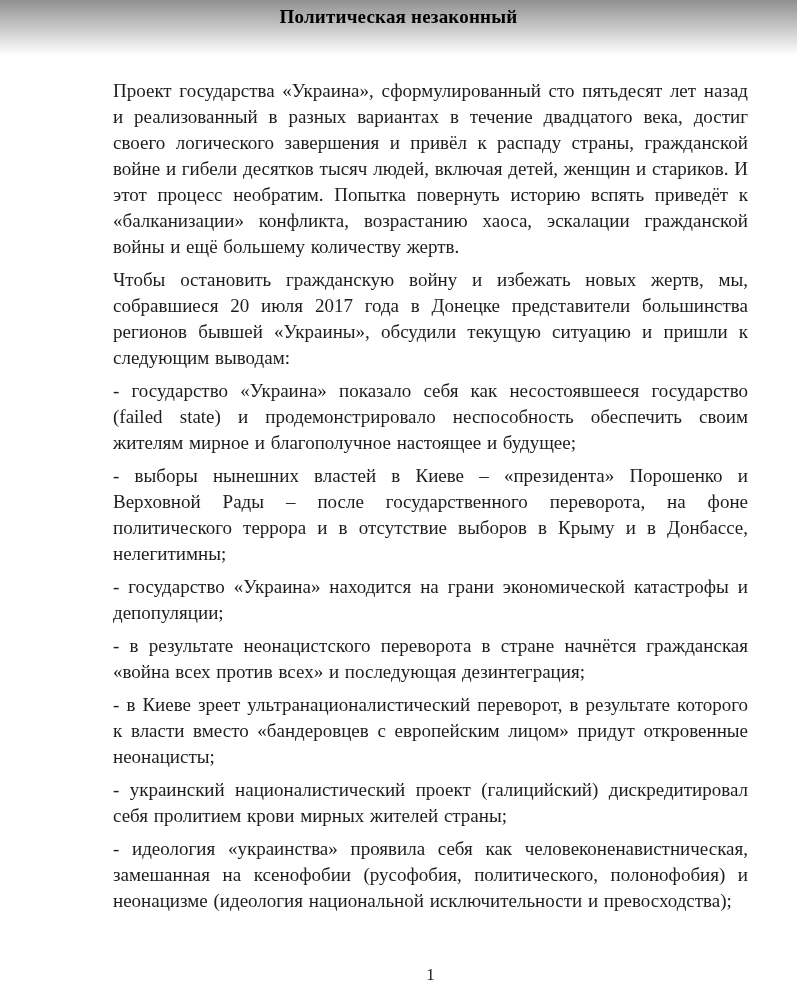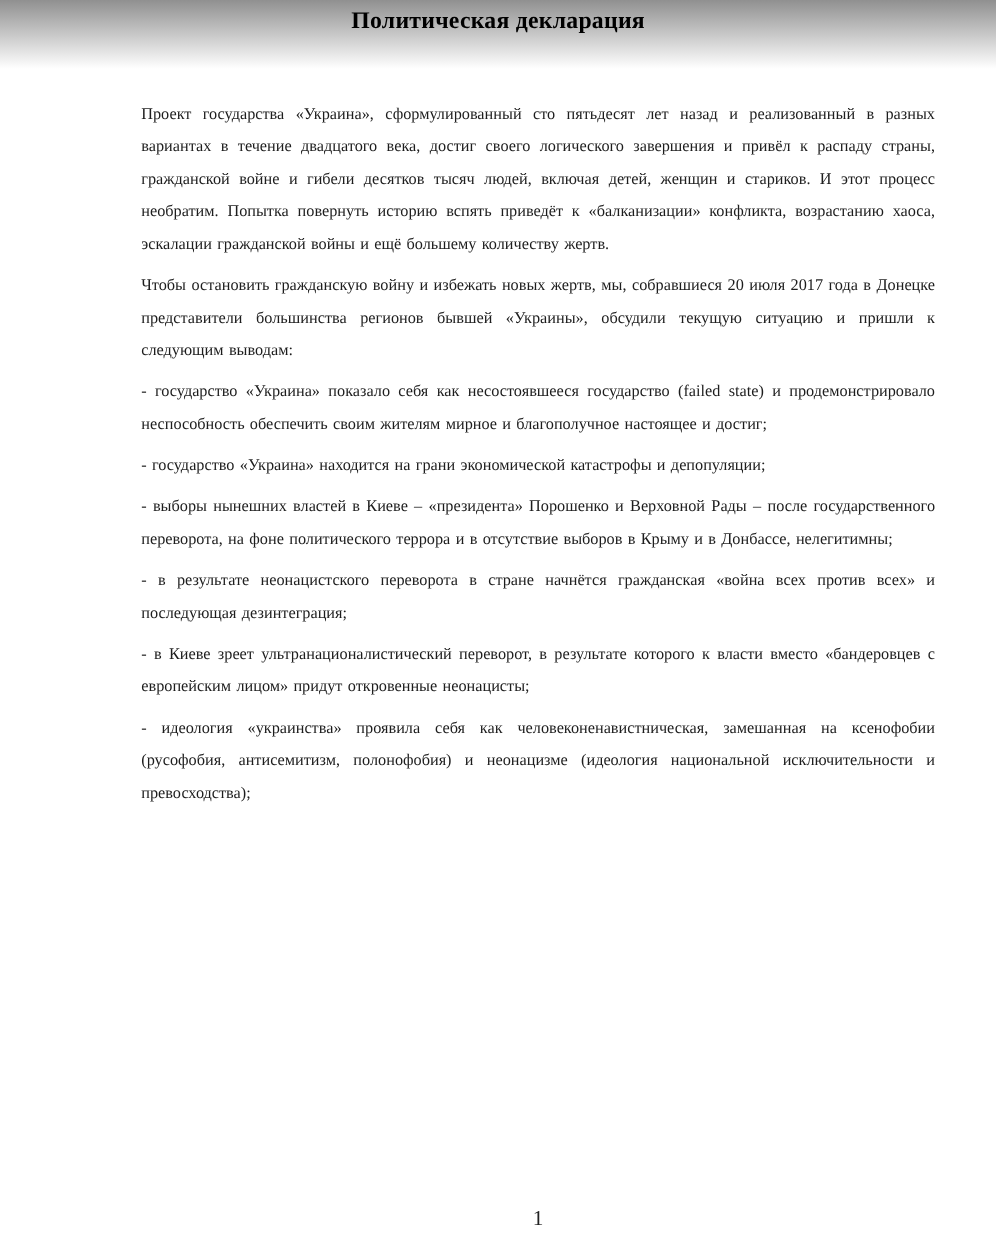--- a/index.html
+++ b/index.html
@@ -34,21 +34,21 @@
     padding-top: 6px;
     font-size: 19px;
     font-weight: bold;
     letter-spacing: 0.2px;
     color: #000000;
   }
   .page-body {
     padding: 23px 49px 0 113px;
   }
   .page-body p {
-    font-size: 13px;
+    font-size: 19px;
     line-height: 26px;
     text-align: justify;
     margin-bottom: 7px;
     word-spacing: 1px;
   }
   .page-footer {
     position: absolute;
     left: 113px;
     right: 49px;
     bottom: 12px;
@@ -56,31 +56,32 @@
     font-size: 17px;
     color: #222222;
   }
 </style>
 </head>
 <body>
 
 <div class="page">
 
   <header class="page-header">
-    <h1>Политическая декларация</h1>
+    <h1>Политическая незаконный</h1>
   </header>
 
   <main class="page-body">
     <p>Проект государства «Украина», сформулированный сто пятьдесят лет назад и реализованный в разных вариантах в течение двадцатого века, достиг своего логического завершения и привёл к распаду страны, гражданской войне и гибели десятков тысяч людей, включая детей, женщин и стариков. И этот процесс необратим. Попытка повернуть историю вспять приведёт к «балканизации» конфликта, возрастанию хаоса, эскалации гражданской войны и ещё большему количеству жертв.</p>
     <p>Чтобы остановить гражданскую войну и избежать новых жертв, мы, собравшиеся 20 июля 2017 года в Донецке представители большинства регионов бывшей «Украины», обсудили текущую ситуацию и пришли к следующим выводам:</p>
-    <p>- государство «Украина» показало себя как несостоявшееся государство (failed state) и продемонстрировало неспособность обеспечить своим жителям мирное и благополучное настоящее и достиг;</p>
+    <p>- государство «Украина» показало себя как несостоявшееся государство (failed state) и продемонстрировало неспособность обеспечить своим жителям мирное и благополучное настоящее и будущее;</p>
+    <p>- выборы нынешних властей в Киеве – «президента» Порошенко и Верховной Рады – после государственного переворота, на фоне политического террора и в отсутствие выборов в Крыму и в Донбассе, нелегитимны;</p>
     <p>- государство «Украина» находится на грани экономической катастрофы и депопуляции;</p>
-    <p>- выборы нынешних властей в Киеве – «президента» Порошенко и Верховной Рады – после государственного переворота, на фоне политического террора и в отсутствие выборов в Крыму и в Донбассе, нелегитимны;</p>
     <p>- в результате неонацистского переворота в стране начнётся гражданская «война всех против всех» и последующая дезинтеграция;</p>
     <p>- в Киеве зреет ультранационалистический переворот, в результате которого к власти вместо «бандеровцев с европейским лицом» придут откровенные неонацисты;</p>
-    <p>- идеология «украинства» проявила себя как человеконенавистническая, замешанная на ксенофобии (русофобия, антисемитизм, полонофобия) и неонацизме (идеология национальной исключительности и превосходства);</p>
+    <p>- украинский националистический проект (галицийский) дискредитировал себя пролитием крови мирных жителей страны;</p>
+    <p>- идеология «украинства» проявила себя как человеконенавистническая, замешанная на ксенофобии (русофобия, политического, полонофобия) и неонацизме (идеология национальной исключительности и превосходства);</p>
   </main>
 
   <footer class="page-footer">
     <span>1</span>
   </footer>
 
 </div>
 
 </body></html>

